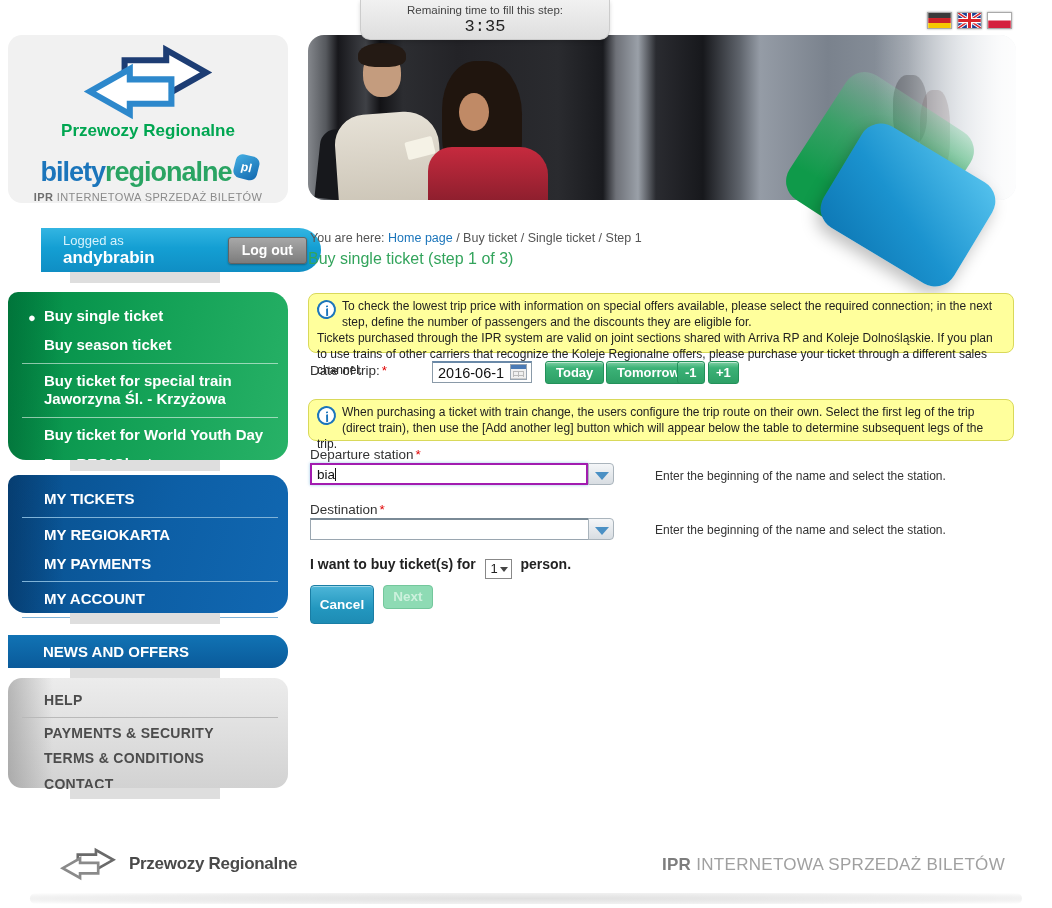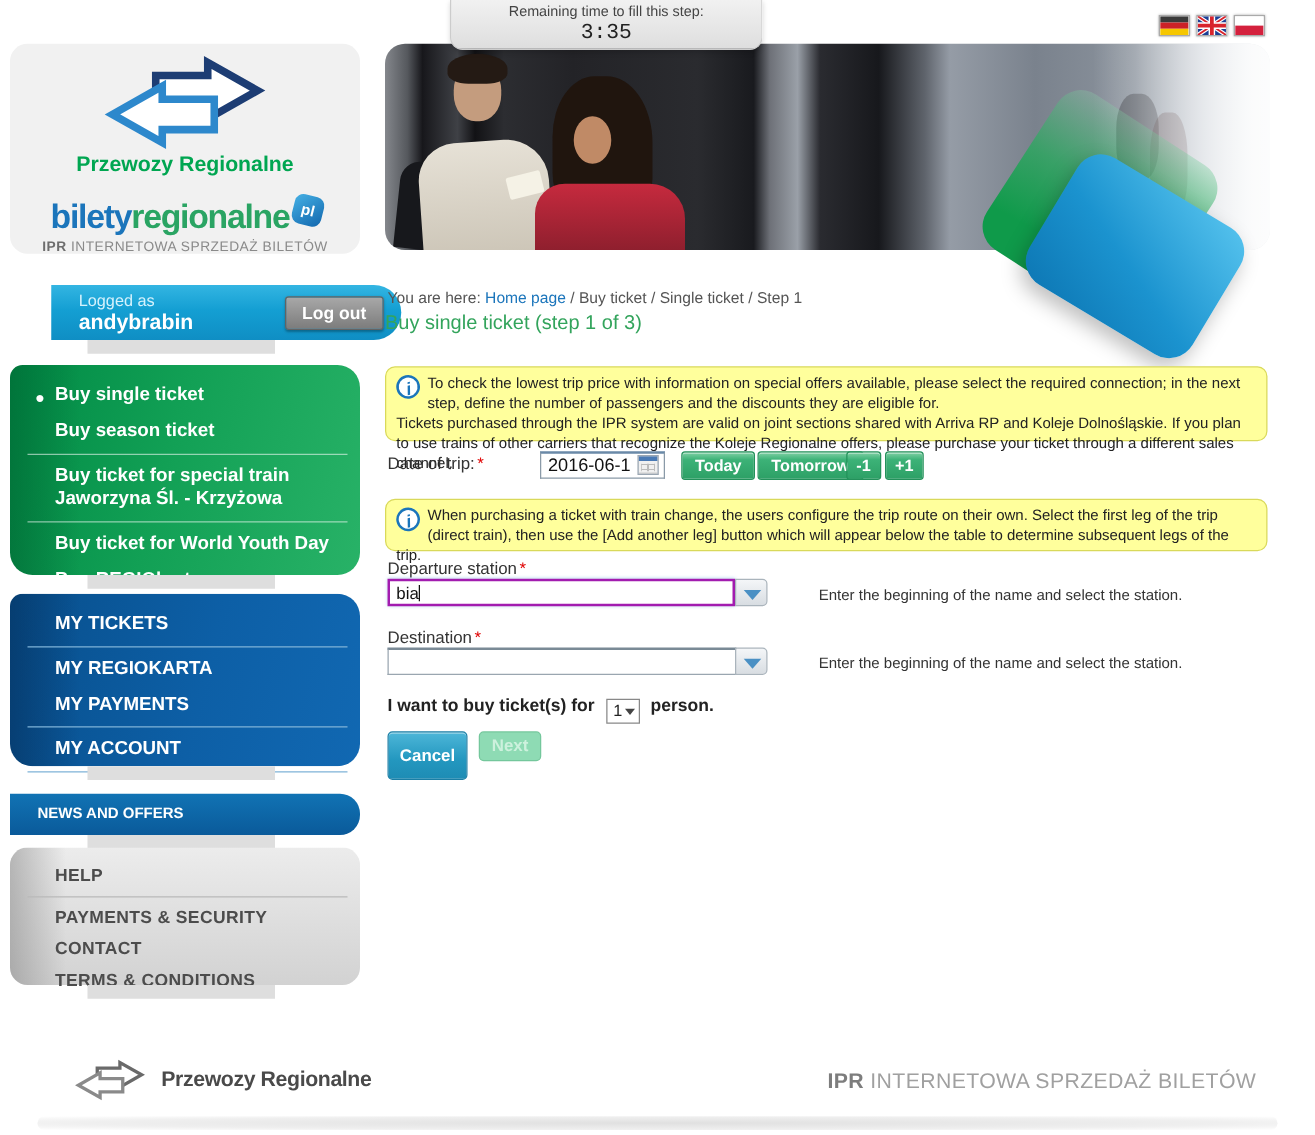--- a/index.html
+++ b/index.html
@@ -55,21 +55,21 @@
   .menu-item { position:relative; padding:5px 14px 5px 36px; font-size:15px; font-weight:bold; color:#fff;
     line-height:1.25; cursor:pointer; }
   .menu-gray .menu-item { color:#4c4c4c; font-size:14px; letter-spacing:.3px; padding-top:4px; padding-bottom:4px; }
   .bullet { position:absolute; left:20px; top:8px; font-size:13px; }
   .menu-divider { height:1px; margin:3px 10px 3px 14px; background:rgba(255,255,255,.55); }
   .menu-gray .menu-divider { background:#b9b9b9; }
   .menu-blue .menu-divider { background:#7fb3d8; }
 
   .news-bar { position:absolute; left:8px; top:635px; width:280px; height:33px;
     background:linear-gradient(180deg,#1173b4,#0a5a9a); border-radius:0 16px 16px 0; cursor:pointer; }
-  .news-bar span { position:absolute; left:22px; top:8px; font-size:12px; font-weight:bold; color:#fff; }
+  .news-bar span { position:absolute; left:35px; top:8px; font-size:15px; font-weight:bold; color:#fff; }
 
   
   .photo { position:absolute; left:308px; top:35px; width:708px; height:165px; border-radius:16px;
     overflow:hidden; z-index:1;
     background:linear-gradient(90deg,#84878c 0px,#55585d 18px,#17171b 30px,#3f4146 58px,#121215 72px,
       #2c2d31 95px,#232327 150px,#2a2b2f 250px,#191a1e 295px,#6e7178 308px,#9aa0a8 330px,#2a2b30 348px,
       #17181c 395px,#5f646c 432px,#959ca6 452px,#7a828d 520px,#8b939d 600px,#c3c9d1 655px,#eef0f3 708px); }
   .photo .shape { position:absolute; }
   .ph-manshirt { left:28px; top:78px; width:104px; height:90px; background:linear-gradient(180deg,#e6e1d6,#cdc6b8);
     border-radius:30px 34px 0 0; transform:rotate(-4deg); }
@@ -247,22 +247,22 @@
 
   <div class="news-bar">
     <span>NEWS AND OFFERS</span>
   </div>
   <div class="block-shadow" style="top:668px"></div>
 
   <div class="menu menu-gray">
     <div class="menu-item"><span>HELP</span></div>
     <div class="menu-divider"></div>
     <div class="menu-item"><span>PAYMENTS &amp; SECURITY</span></div>
+    <div class="menu-item"><span>TERMS &amp; CONDITIONS</span></div>
     <div class="menu-item"><span>CONTACT</span></div>
-    <div class="menu-item"><span>TERMS &amp; CONDITIONS</span></div>
   </div>
   <div class="block-shadow" style="top:788px"></div>
 
   <div class="photo">
     <div class="shape ph-jacket"></div>
     <div class="shape ph-manshirt"></div>
     <div class="shape ph-manhead"></div>
     <div class="shape ph-manhair"></div>
     <div class="shape ph-womanhair"></div>
     <div class="shape ph-womanface"></div>

